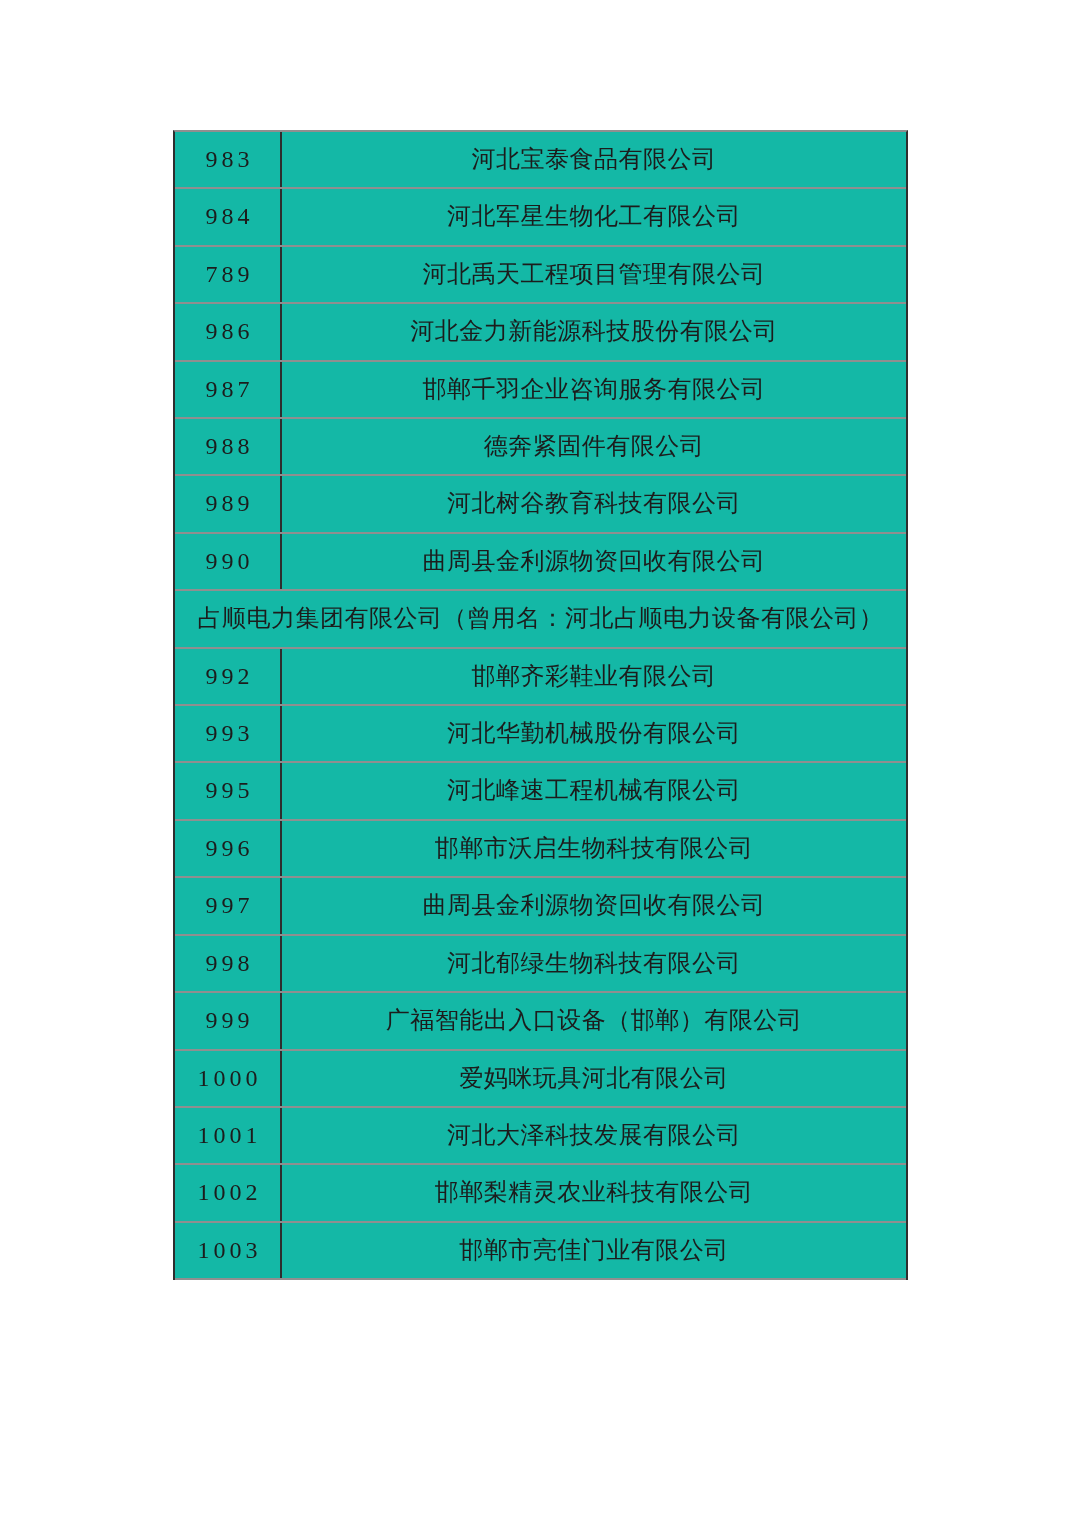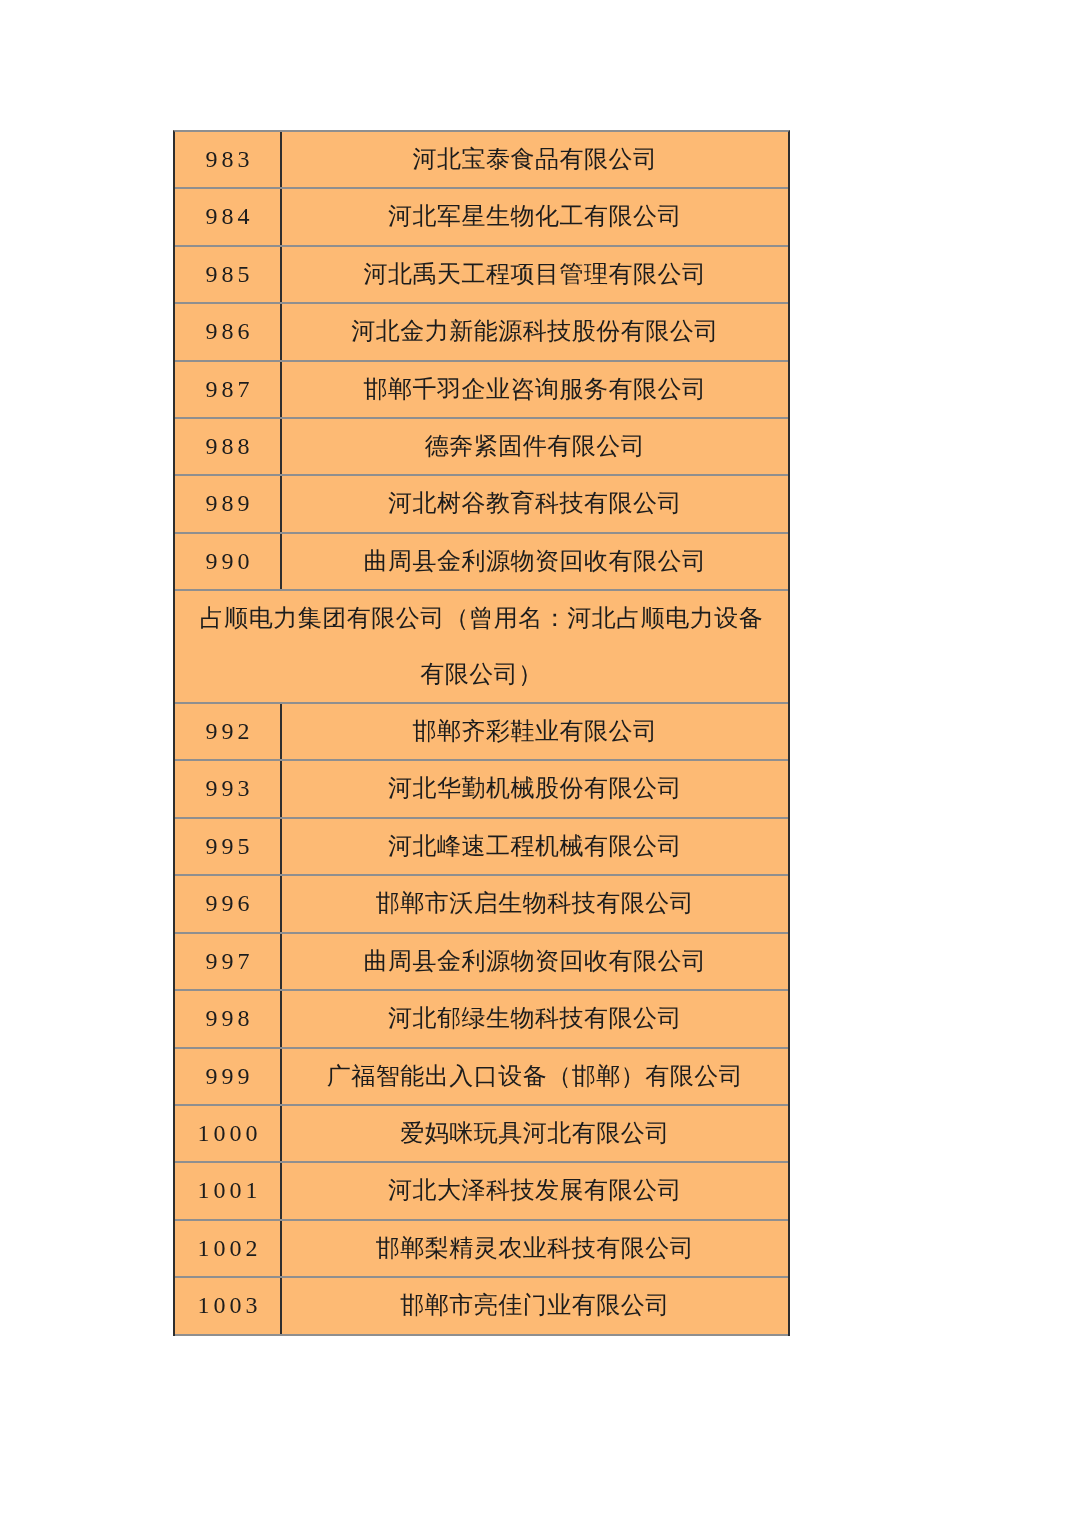--- a/index.html
+++ b/index.html
@@ -18,26 +18,26 @@
   .page {
     position: absolute;
     inset: 0;
     background: #ffffff;
   }
   
   .company-table {
     position: absolute;
     left: 173px;
     top: 130px;
-    width: 617px;
+    width: 735px;
     box-sizing: border-box;
     border-top: 2px solid #8f8f8f;      
     border-left: 2px solid #2e2e2e;     
     border-right: 2px solid #2e2e2e;
-    background: #fdba74;
+    background: #14b8a6;
   }
   .trow {
     display: flex;
     align-items: stretch;
     border-bottom: 2px solid #8f8f8f;
   }
   .tcell {
     display: flex;
     align-items: center;
     justify-content: center;
@@ -71,21 +71,21 @@
         <div class="tcell no">983</div>
         <div class="tcell name">河北宝泰食品有限公司</div>
       </div>
 
       <div class="trow">
         <div class="tcell no">984</div>
         <div class="tcell name">河北军星生物化工有限公司</div>
       </div>
 
       <div class="trow">
-        <div class="tcell no">985</div>
+        <div class="tcell no">789</div>
         <div class="tcell name">河北禹天工程项目管理有限公司</div>
       </div>
 
       <div class="trow">
         <div class="tcell no">986</div>
         <div class="tcell name">河北金力新能源科技股份有限公司</div>
       </div>
 
       <div class="trow">
         <div class="tcell no">987</div>

